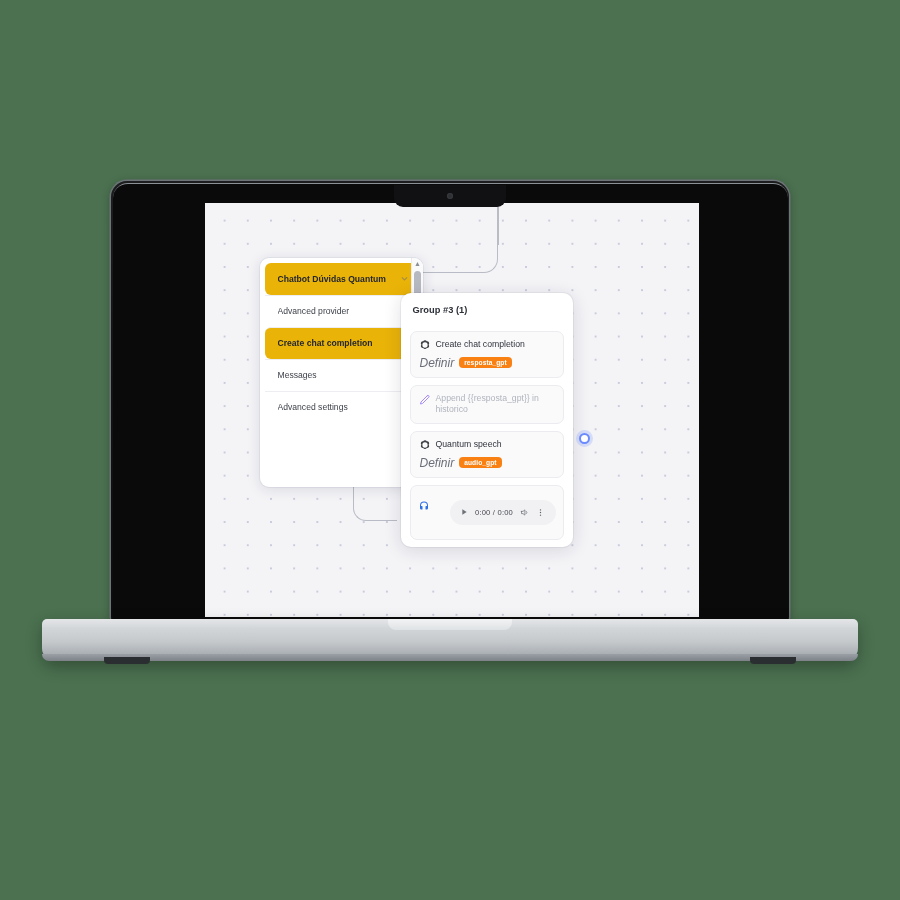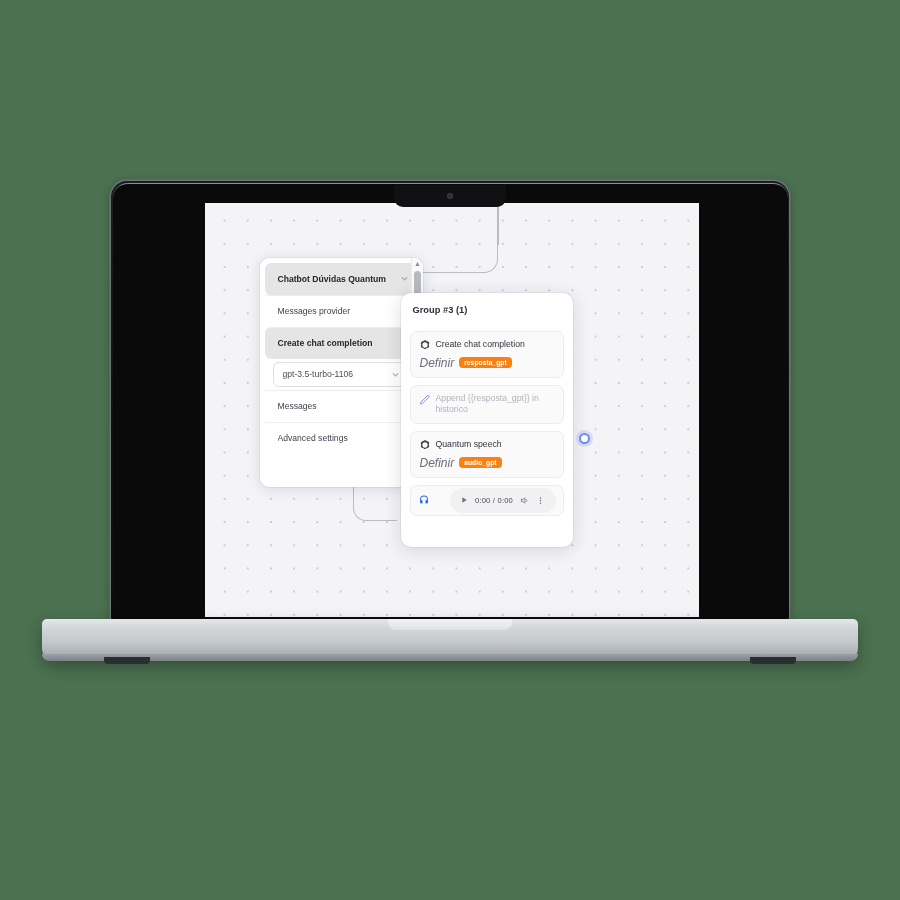--- a/index.html
+++ b/index.html
@@ -129,21 +129,21 @@
     position: relative;
     height: 32px;
     display: flex; align-items: center;
     padding: 0 9px 0 13px;
     font-size: 8.6px; color: #3b3f48;
     border-top: 1px solid #edeef1;
     white-space: nowrap;
   }
   .prow:first-child { border-top: none; }
   .prow .lbl { flex: 1; overflow: hidden; text-overflow: ellipsis; }
-  .prow.active { background: #e5e5e5; font-weight: bold; color: #23262d; border-radius: 6px; align-items: center; }
+  .prow.active { background: #eab308; font-weight: bold; color: #23262d; border-radius: 6px; align-items: center; }
   .prow.active .lbl { font-weight: bold; }
   .prow.boxed {
     margin: 3px 8px; height: 25px; border: 1px solid #dddfe5;
     border-radius: 6px; padding-left: 9px; color: #4a4e57;
   }
   .chev { width: 9px; height: 9px; flex: 0 0 auto; opacity: .55; }
   .panel-pad { padding: 5px 5px 0 5px; }
 
   
   #panel-sb {
@@ -191,21 +191,21 @@
   .definir { font-size: 12px; font-style: italic; color: #6a6e77; }
   .badge {
     background: #f98012; color: #fff;
     font-size: 6.6px; font-weight: bold;
     padding: 2px 5px; border-radius: 4px;
     letter-spacing: .1px;
   }
   .icon-sq { width: 12px; height: 12px; flex: 0 0 auto; }
 
   
-  .block.audio { padding: 2px 7px; display: flex; align-items: center; gap: 20px; }
+  .block.audio { padding: 14px 7px; display: flex; align-items: flex-start; gap: 20px; }
   #player {
     flex: 1; height: 25px;
     background: #f1f1f3; border-radius: 13px;
     display: flex; align-items: center; justify-content: center; gap: 7px;
     color: #5a5e66;
   }
   #ptime { font-size: 7.6px; color: #45484f; letter-spacing: .2px; }
   .pctl { display: flex; align-items: center; }
 </style>
 </head>
@@ -232,39 +232,33 @@
             <div class="panel-pad">
 
               <div class="prow active">
                 <span class="lbl">Chatbot Dúvidas Quantum</span>
                 <svg class="chev" viewBox="0 0 24 24" fill="none" stroke="#6d7179" stroke-width="3">
                     <path d="M5 9l7 7 7-7"></path>
                   </svg>
               </div>
 
               <div class="prow">
-                <span class="lbl">Messages provider</span>
+                <span class="lbl">Advanced provider</span>
                 <svg class="chev" viewBox="0 0 24 24" fill="none" stroke="#6d7179" stroke-width="3">
                     <path d="M5 9l7 7 7-7"></path>
                   </svg>
               </div>
 
               <div class="prow active">
                 <span class="lbl">Create chat completion</span>
                 <svg class="chev" viewBox="0 0 24 24" fill="none" stroke="#6d7179" stroke-width="3">
                     <path d="M5 9l7 7 7-7"></path>
                   </svg>
               </div>
 
-              <div class="prow boxed">
-                <span class="lbl">gpt-3.5-turbo-1106</span>
-                <svg class="chev" viewBox="0 0 24 24" fill="none" stroke="#6d7179" stroke-width="3">
-                    <path d="M5 9l7 7 7-7"></path>
-                  </svg>
-              </div>
 
               <div class="prow">
                 <span class="lbl">Messages</span>
                 <svg class="chev" viewBox="0 0 24 24" fill="none" stroke="#6d7179" stroke-width="3">
                     <path d="M5 9l7 7 7-7"></path>
                   </svg>
               </div>
 
               <div class="prow">
                 <span class="lbl">Advanced settings</span>

